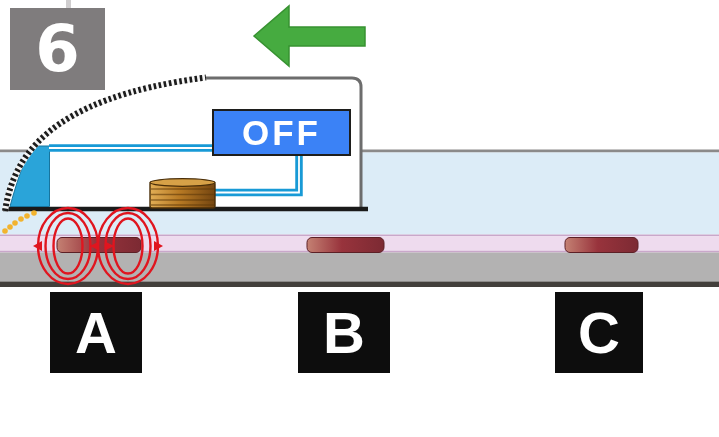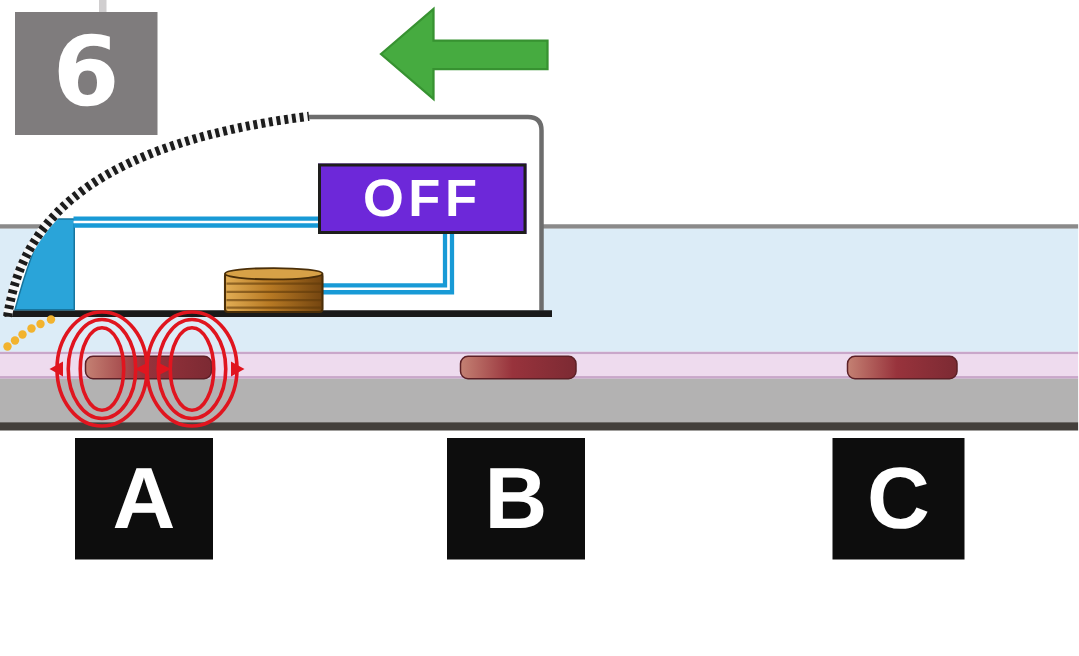--- a/index.html
+++ b/index.html
@@ -12,21 +12,21 @@
   .badge {
     position:absolute; left:10px; top:8px; width:95px; height:82px;
     background:#7f7c7d; color:#ffffff;
     display:flex; align-items:center; justify-content:center;
     font-family:"DejaVu Sans", sans-serif; font-weight:bold; font-size:64px;
     line-height:1;
   }
 
   .off-box {
     position:absolute; left:212px; top:109px; width:139px; height:47px;
-    background:#6d28d9; border:2px solid #1e1e1c; box-sizing:border-box;
+    background:#3b82f6; border:2px solid #1e1e1c; box-sizing:border-box;
     color:#ffffff; display:flex; align-items:center; justify-content:center;
     font-weight:bold; font-size:35px; letter-spacing:3px; line-height:1;
   }
 
   .track-label {
     position:absolute; top:292px; height:81px;
     background:#0d0d0d; color:#ffffff;
     display:flex; align-items:center; justify-content:center;
     font-weight:bold; font-size:58px; line-height:1;
   }

